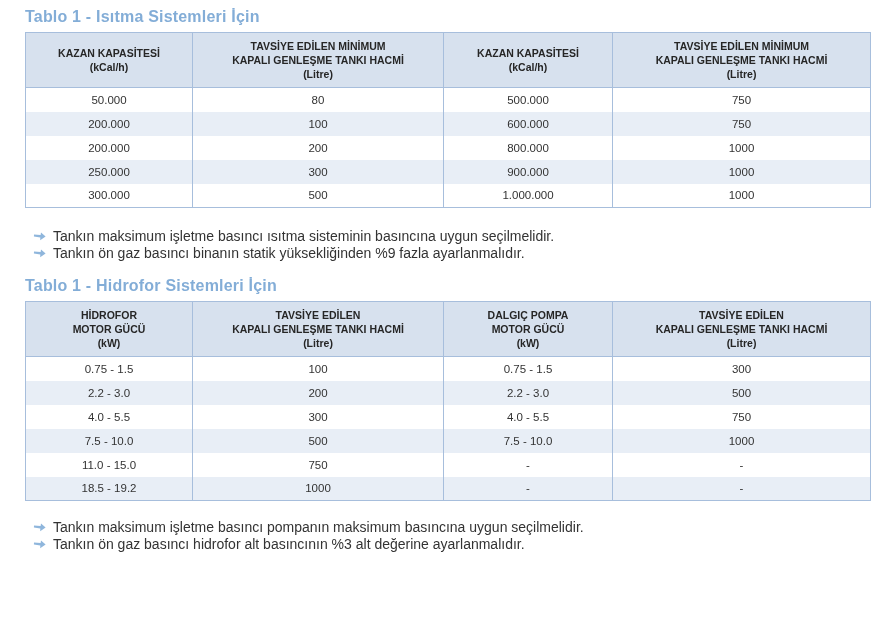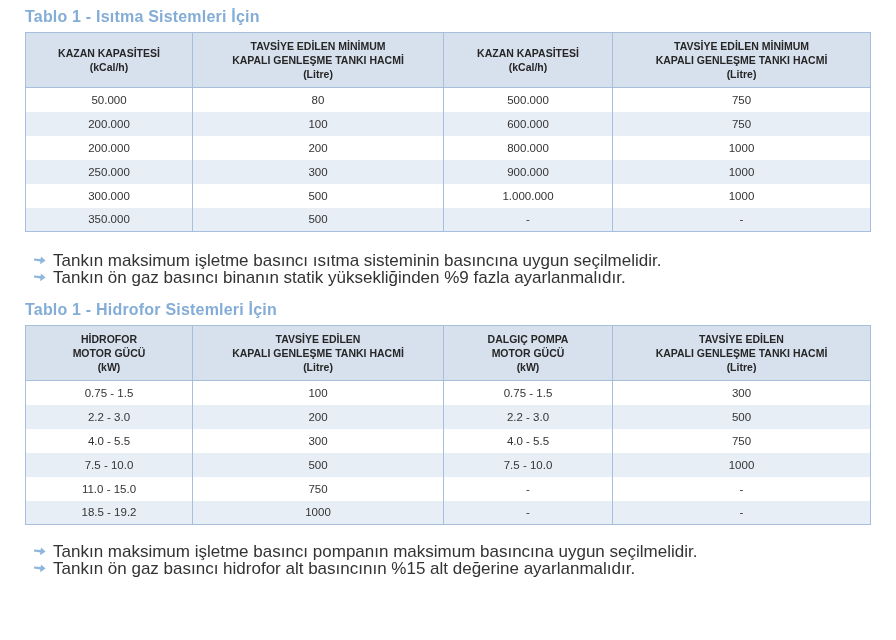--- a/index.html
+++ b/index.html
@@ -38,21 +38,21 @@
   td{
     height:24px;padding:0 4px;text-align:center;vertical-align:middle;
     font-size:11.5px;color:#333;
     border-left:1px solid var(--border);border-right:1px solid var(--border);
   }
   tbody tr:nth-child(even) td{background:var(--row-alt);}
   .notes{margin-top:20px;margin-left:8px;margin-bottom:0;}
   .notes.last{margin-top:18px;}
   .note{
     display:flex;align-items:center;gap:7px;
-    font-size:17px;line-height:17px;color:#333;list-style:none;
+    font-size:14px;line-height:17px;color:#333;list-style:none;
   }
   .arrow-icon{flex:0 0 auto;display:inline-block;}
 </style>
 </head>
 <body>
 
 <div class="page">
 
   <h2 class="table-title">Tablo 1 - Isıtma Sistemleri İçin</h2>
   <table>
@@ -99,26 +99,20 @@
           <td>250.000</td>
           <td>300</td>
           <td>900.000</td>
           <td>1000</td>
         </tr>
         <tr>
           <td>300.000</td>
           <td>500</td>
           <td>1.000.000</td>
           <td>1000</td>
-        </tr>
-        <tr>
-          <td>350.000</td>
-          <td>500</td>
-          <td>-</td>
-          <td>-</td>
         </tr>
       </tbody>
   </table>
 
   <ul class="notes">
     <li class="note">
       <svg class="arrow-icon" width="13" height="9" viewBox="0 0 13 9">
         <path d="M1 2.4 L7.6 3.1 L8 0.6 L12.6 4.5 L7.2 8.2 L7.3 5.6 L0.9 4.6 Z" fill="#8fb6dc"></path>
       </svg>
       <span>Tankın maksimum işletme basıncı ısıtma sisteminin basıncına uygun seçilmelidir.</span>
@@ -199,17 +193,17 @@
     <li class="note">
       <svg class="arrow-icon" width="13" height="9" viewBox="0 0 13 9">
         <path d="M1 2.4 L7.6 3.1 L8 0.6 L12.6 4.5 L7.2 8.2 L7.3 5.6 L0.9 4.6 Z" fill="#8fb6dc"></path>
       </svg>
       <span>Tankın maksimum işletme basıncı pompanın maksimum basıncına uygun seçilmelidir.</span>
     </li>
     <li class="note">
       <svg class="arrow-icon" width="13" height="9" viewBox="0 0 13 9">
         <path d="M1 2.4 L7.6 3.1 L8 0.6 L12.6 4.5 L7.2 8.2 L7.3 5.6 L0.9 4.6 Z" fill="#8fb6dc"></path>
       </svg>
-      <span>Tankın ön gaz basıncı hidrofor alt basıncının %15 alt değerine ayarlanmalıdır.</span>
+      <span>Tankın ön gaz basıncı hidrofor alt basıncının %3 alt değerine ayarlanmalıdır.</span>
     </li>
   </ul>
 
 </div>
 
 </body></html>

